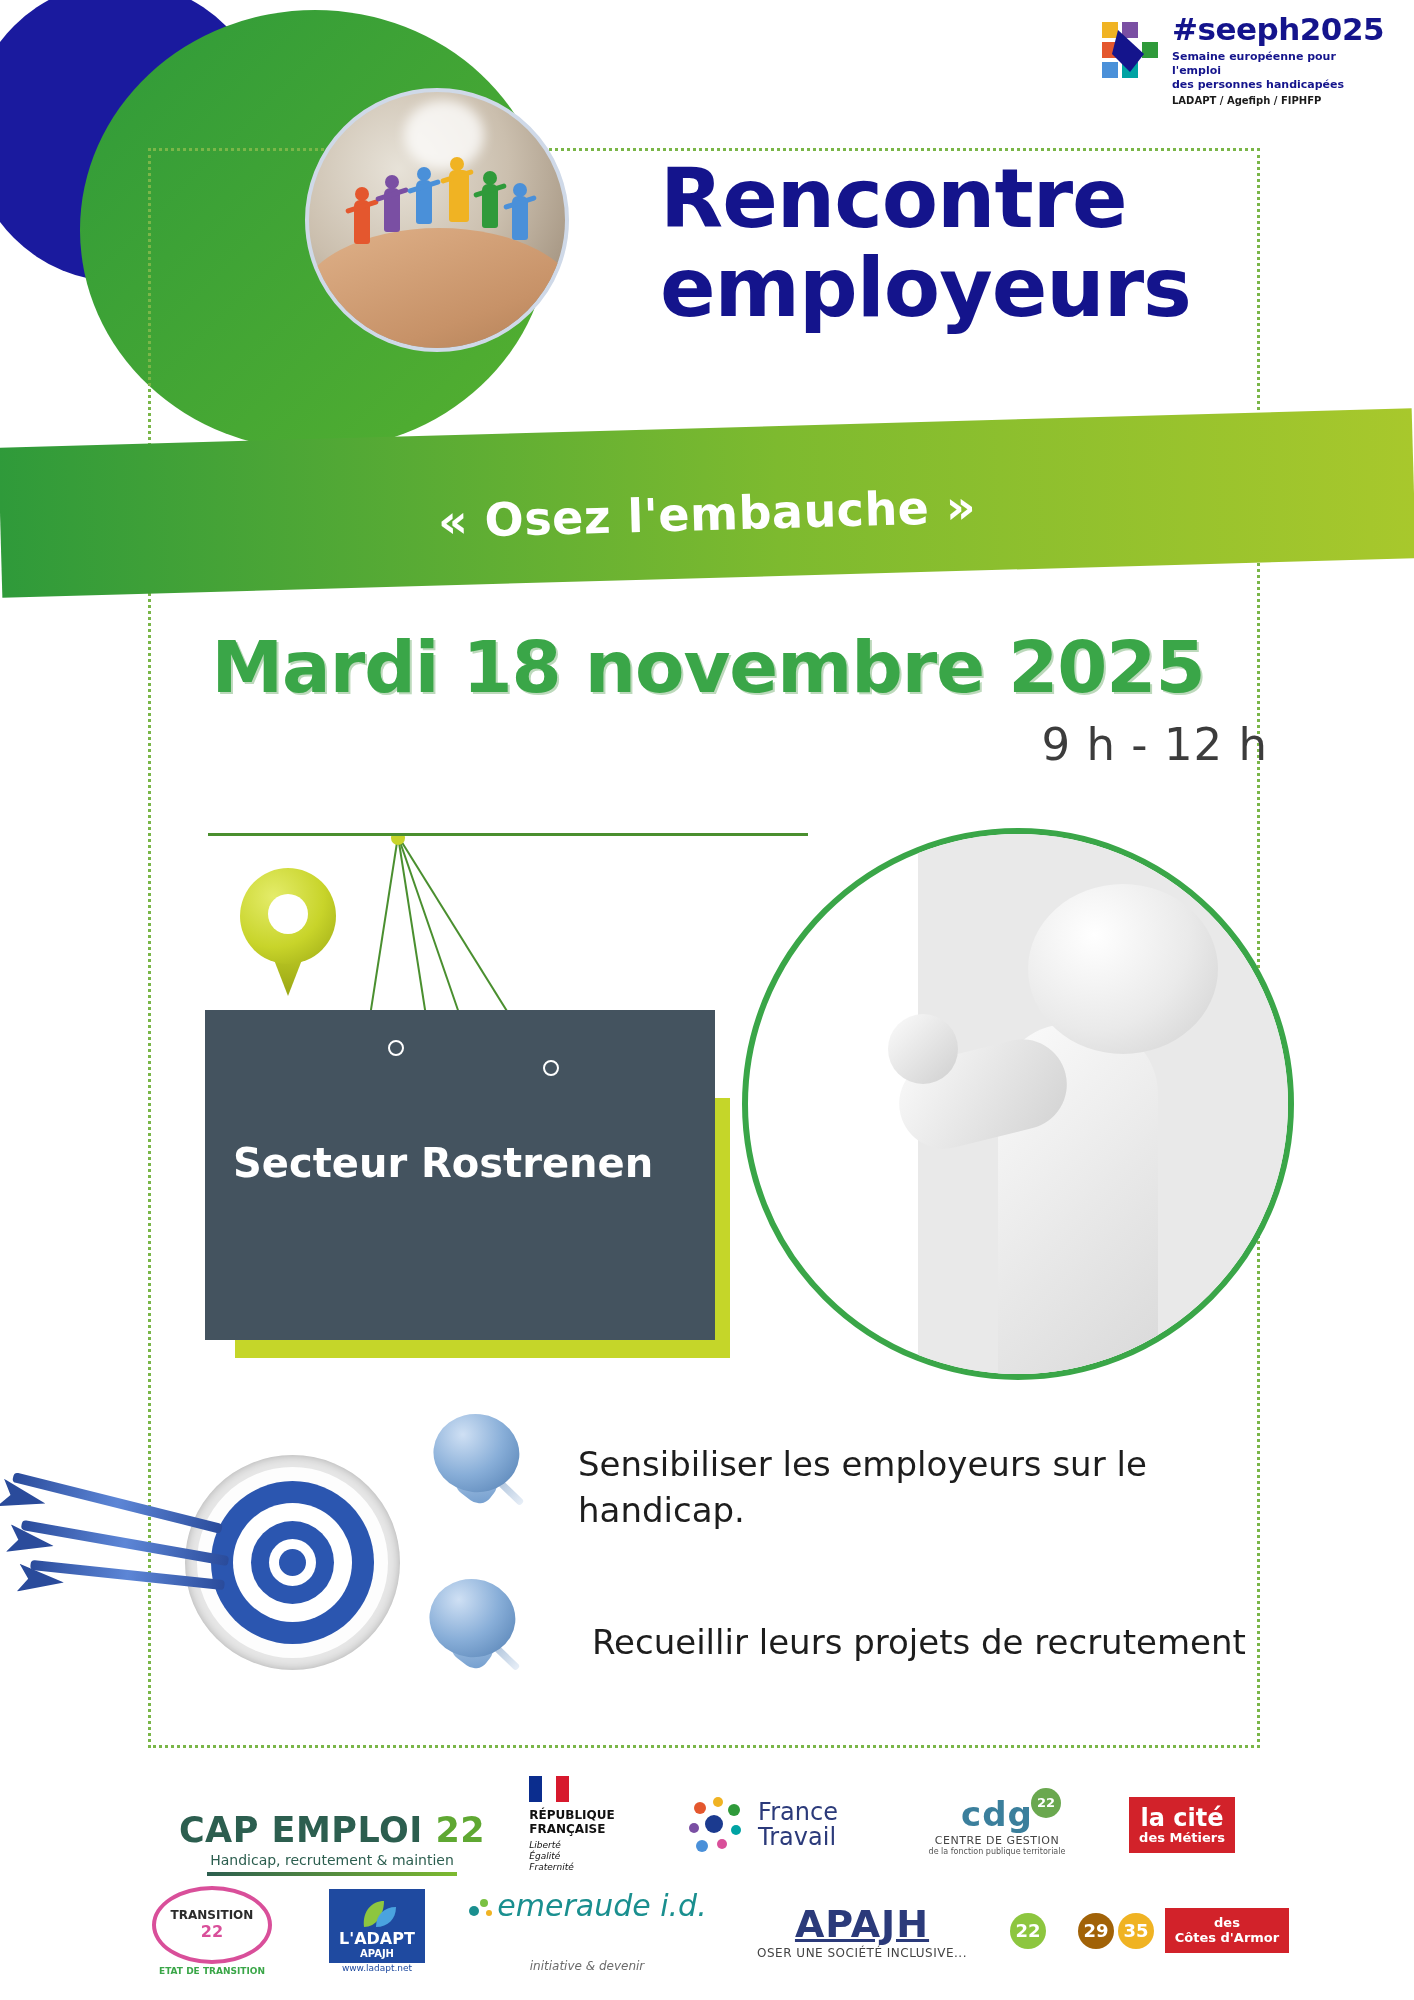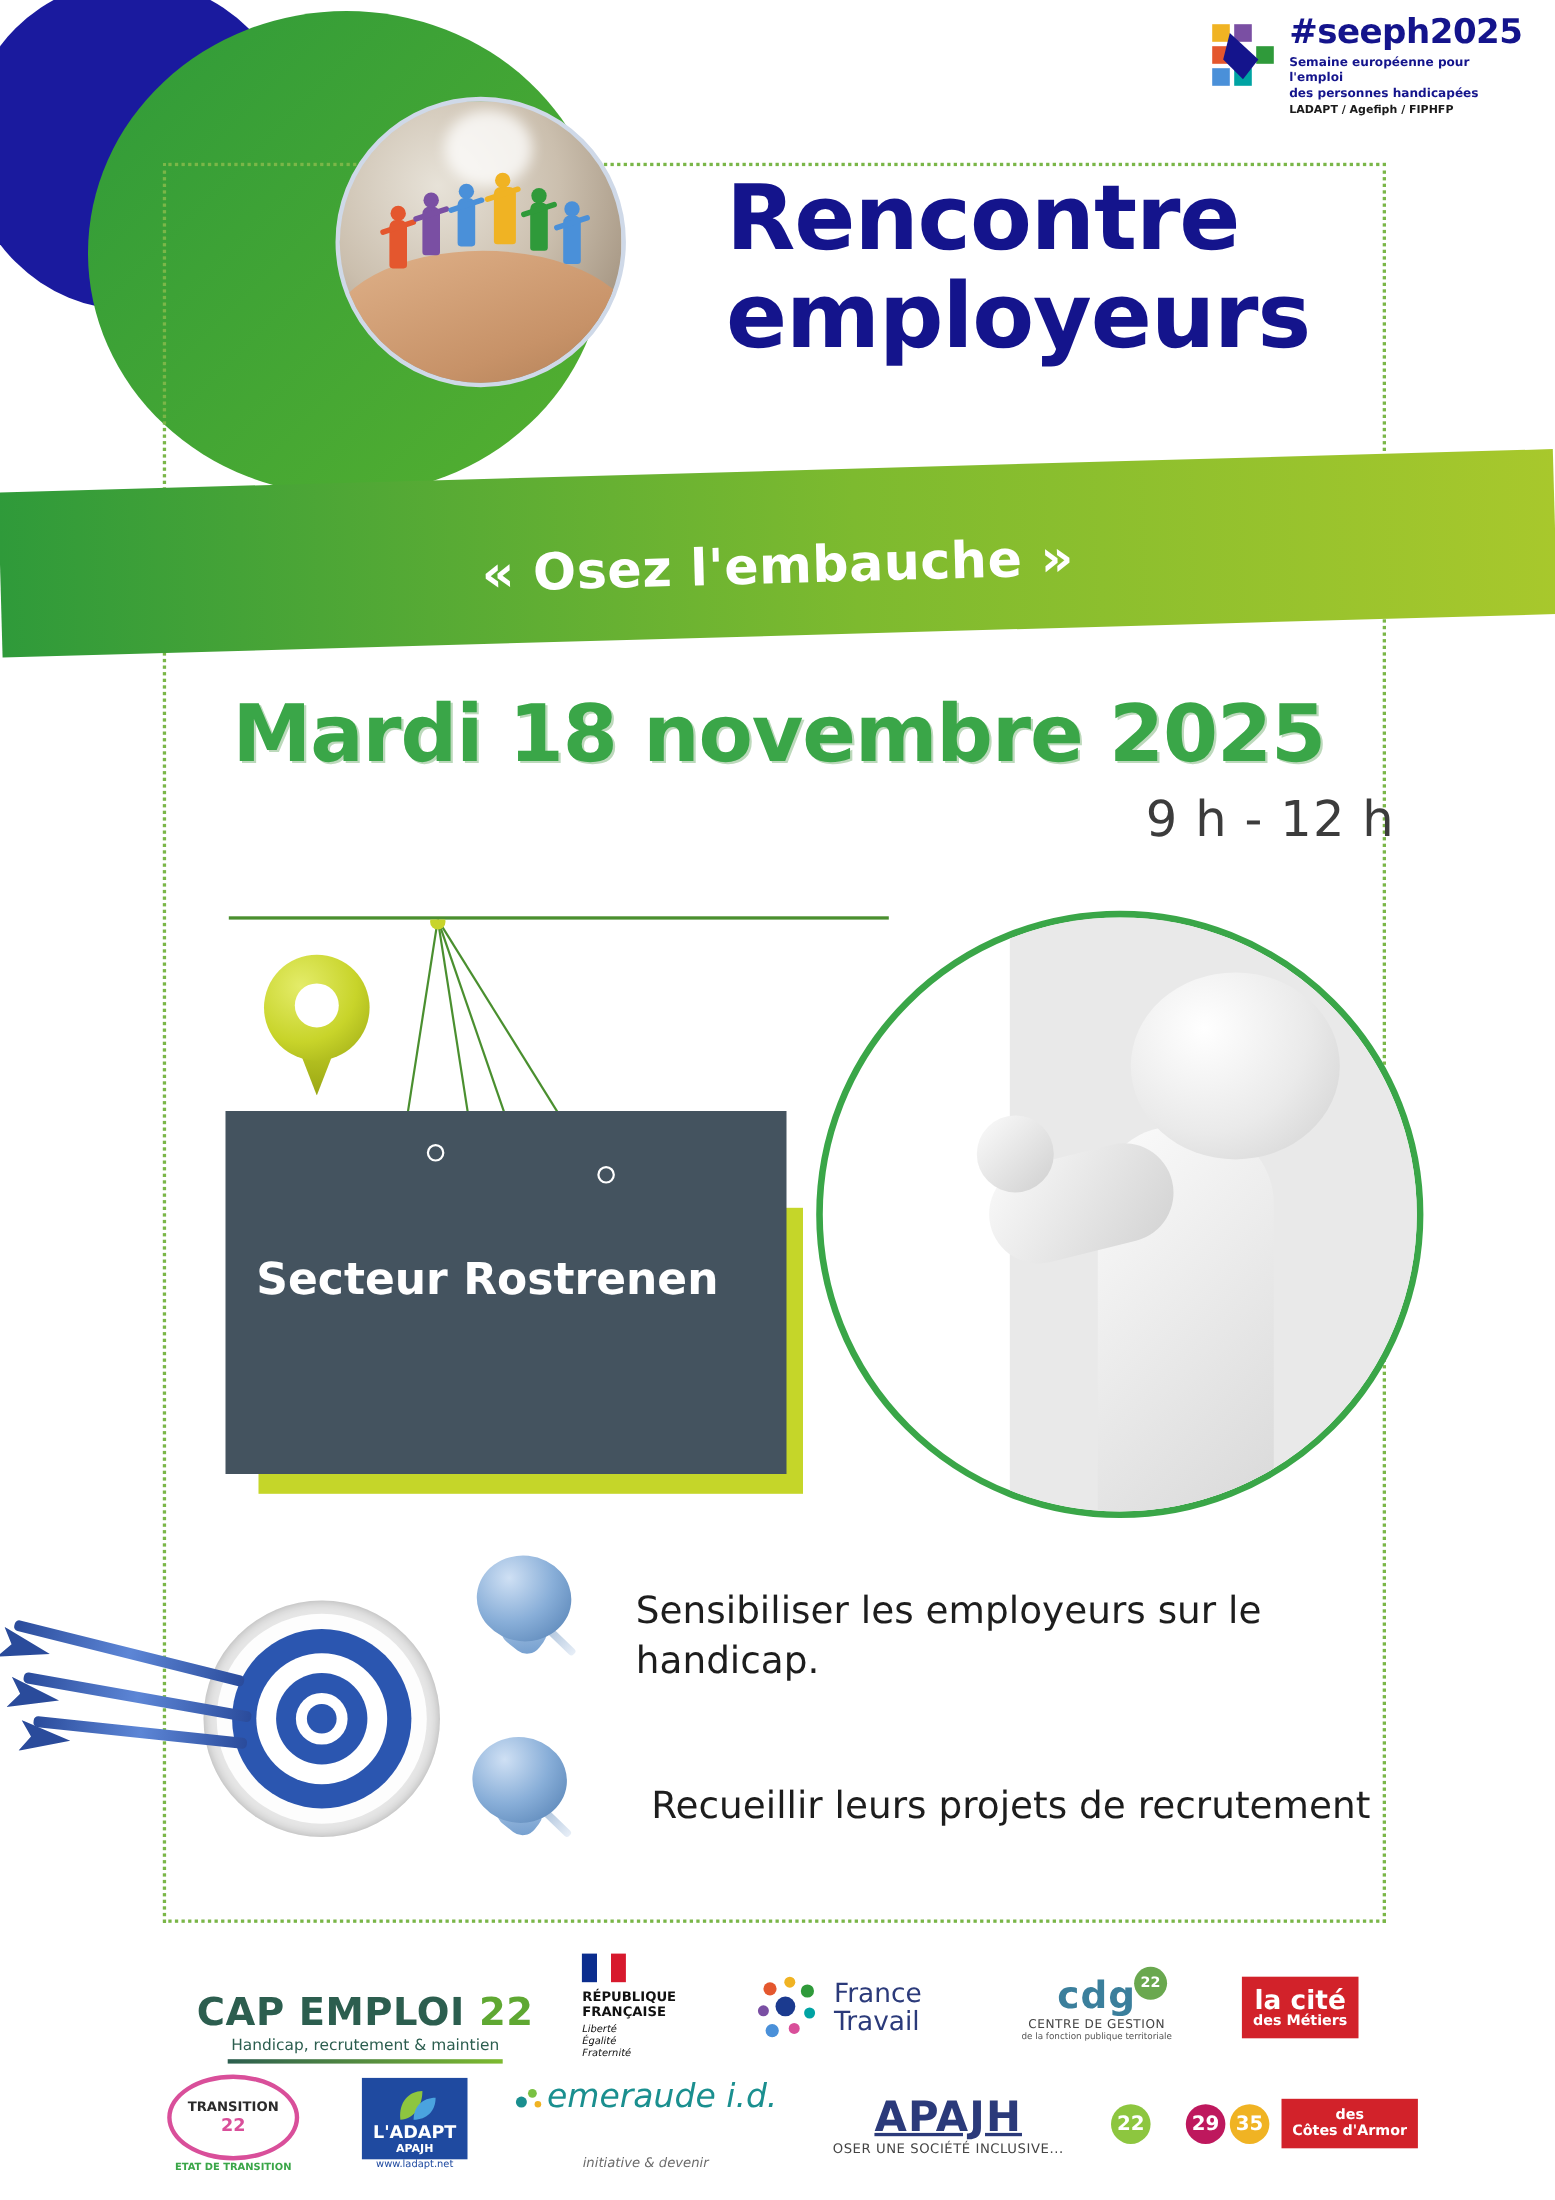--- a/index.html
+++ b/index.html
@@ -774,21 +774,21 @@
     <div class="emeraude-sub">initiative &amp; devenir</div>
   </div>
 
   <div class="logo-box" style="width:280px;">
     <div class="apajh">APAJH</div>
     <div class="apajh-sub">OSER UNE SOCIÉTÉ INCLUSIVE...</div>
   </div>
 
   <div class="logo-box" style="width:160px; flex-direction:row;">
     <span class="dept-chip" style="background:#8dc63f;">22</span>
-    <span class="dept-chip" style="background:#be185d;margin-left:30px;">29</span>
+    <span class="dept-chip" style="background:#a16207;margin-left:30px;">29</span>
     <span class="dept-chip" style="background:#f0b323;">35</span>
   </div>
 
   <div class="logo-box" style="width:130px;">
     <div class="cite">
       <div class="small">des</div>
       <div class="small">Côtes d'Armor</div>
     </div>
   </div>
 </div>

